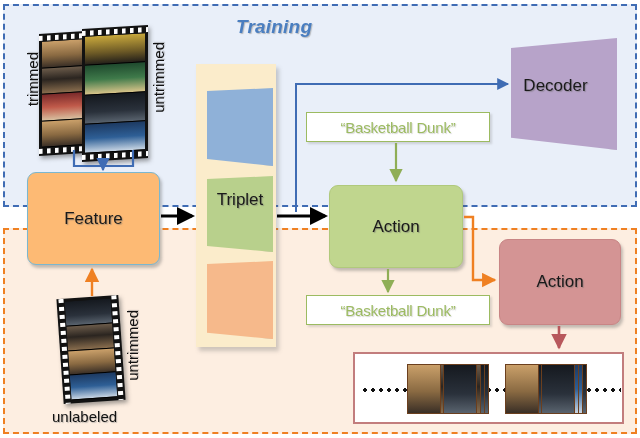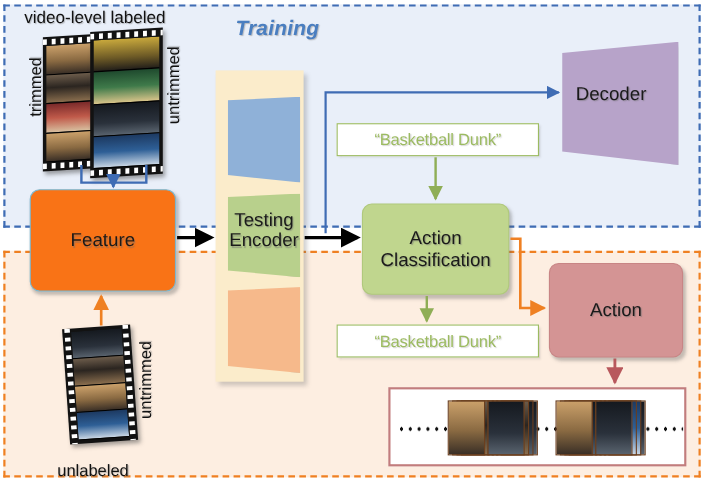--- a/index.html
+++ b/index.html
@@ -20,36 +20,37 @@
   }
   #testing-region{
     left:3px;top:228px;width:634px;height:206px;
     border:2.5px dashed #ef8022;
     background:#fdeee1;
   }
   .region-label{
     position:absolute;font-style:italic;font-weight:bold;
     font-size:19px;letter-spacing:.2px;
     text-shadow:1px 1px 1px rgba(120,120,120,.45);
+    margin-left:22px;
   }
   #training-label{left:214px;top:16px;color:#4a7ec0;}
   #testing-label{left:212px;top:382px;color:#f29441;}
 
   
   .block{
     position:absolute;box-sizing:border-box;
     display:flex;align-items:center;justify-content:center;
     text-align:center;color:#1a1a1a;
     font-size:17px;line-height:1.12;
     text-shadow:1px 1px 1px rgba(110,110,110,.5);
     border-radius:9px;
   }
   #feature-extraction{
     left:27px;top:172px;width:133px;height:93px;
-    background:#f97316;border:1px solid #7bb7cf;
+    background:#fdba74;border:1px solid #7bb7cf;
     box-shadow:2px 3px 3px rgba(90,90,90,.35);
   }
   #action-classification{
     left:329px;top:185px;width:134px;height:83px;
     background:#c0d68e;border:1px solid #b0c97c;
     box-shadow:2px 3px 3px rgba(90,90,90,.35);
   }
   #action-localization{
     left:499px;top:239px;width:122px;height:86px;
     background:#d49494;border:1px solid #c88585;
@@ -165,21 +166,20 @@
 </head>
 <body>
 
 <div id="stage">
 
   <div class="region" id="training-region"></div>
   <div class="region" id="testing-region"></div>
 
   <div class="region-label" id="training-label">Training</div>
 
-  <div class="hcap" style="left:22px;top:8px;font-size:15.5px;">video-level labeled</div>
 
   <div class="film" id="film-trimmed" style="left:39px;top:32px;width:62px;height:122px;
         transform:skewY(-3.5deg);">
     <div class="perf top"></div>
     <div class="perf bot"></div>
     <div class="film-inner">
       <div class="frame f-court"></div>
       <div class="frame f-crowd"></div>
       <div class="frame f-red"></div>
       <div class="frame f-court"></div>
@@ -205,41 +205,39 @@
     <div class="vperf l"></div>
     <div class="vperf r"></div>
     <div class="vfilm-inner">
       <div class="frame f-dark"></div>
       <div class="frame f-crowd"></div>
       <div class="frame f-court"></div>
       <div class="frame f-blue"></div>
     </div>
   </div>
   <div class="vcap" style="left:124px;top:310px;">untrimmed</div>
-  <div class="hcap" style="left:52px;top:420px;text-align:center;">unlabeled</div>
+  <div class="hcap" style="left:52px;top:408px;text-align:center;">unlabeled</div>
 
   <div class="block" id="feature-extraction">
     <span>
       <span>Feature</span><br>
     </span>
   </div>
 
   <div id="triplet-encoder"></div>
   <div class="trap" id="trap-blue"></div>
   <div class="trap" id="trap-green"></div>
   <div class="trap" id="trap-orange"></div>
   <div id="triplet-label">
-    <span>Testing</span><br>
-    <span>Encoder</span>
+    <span>Triplet</span><br>
   </div>
 
   <div class="block" id="action-classification">
     <span>
       <span>Action</span><br>
-      <span>Classification</span>
     </span>
   </div>
 
   <div class="block" id="action-localization">
     <span>
       <span>Action</span><br>
     </span>
   </div>
 
   <div id="decoder"></div>

